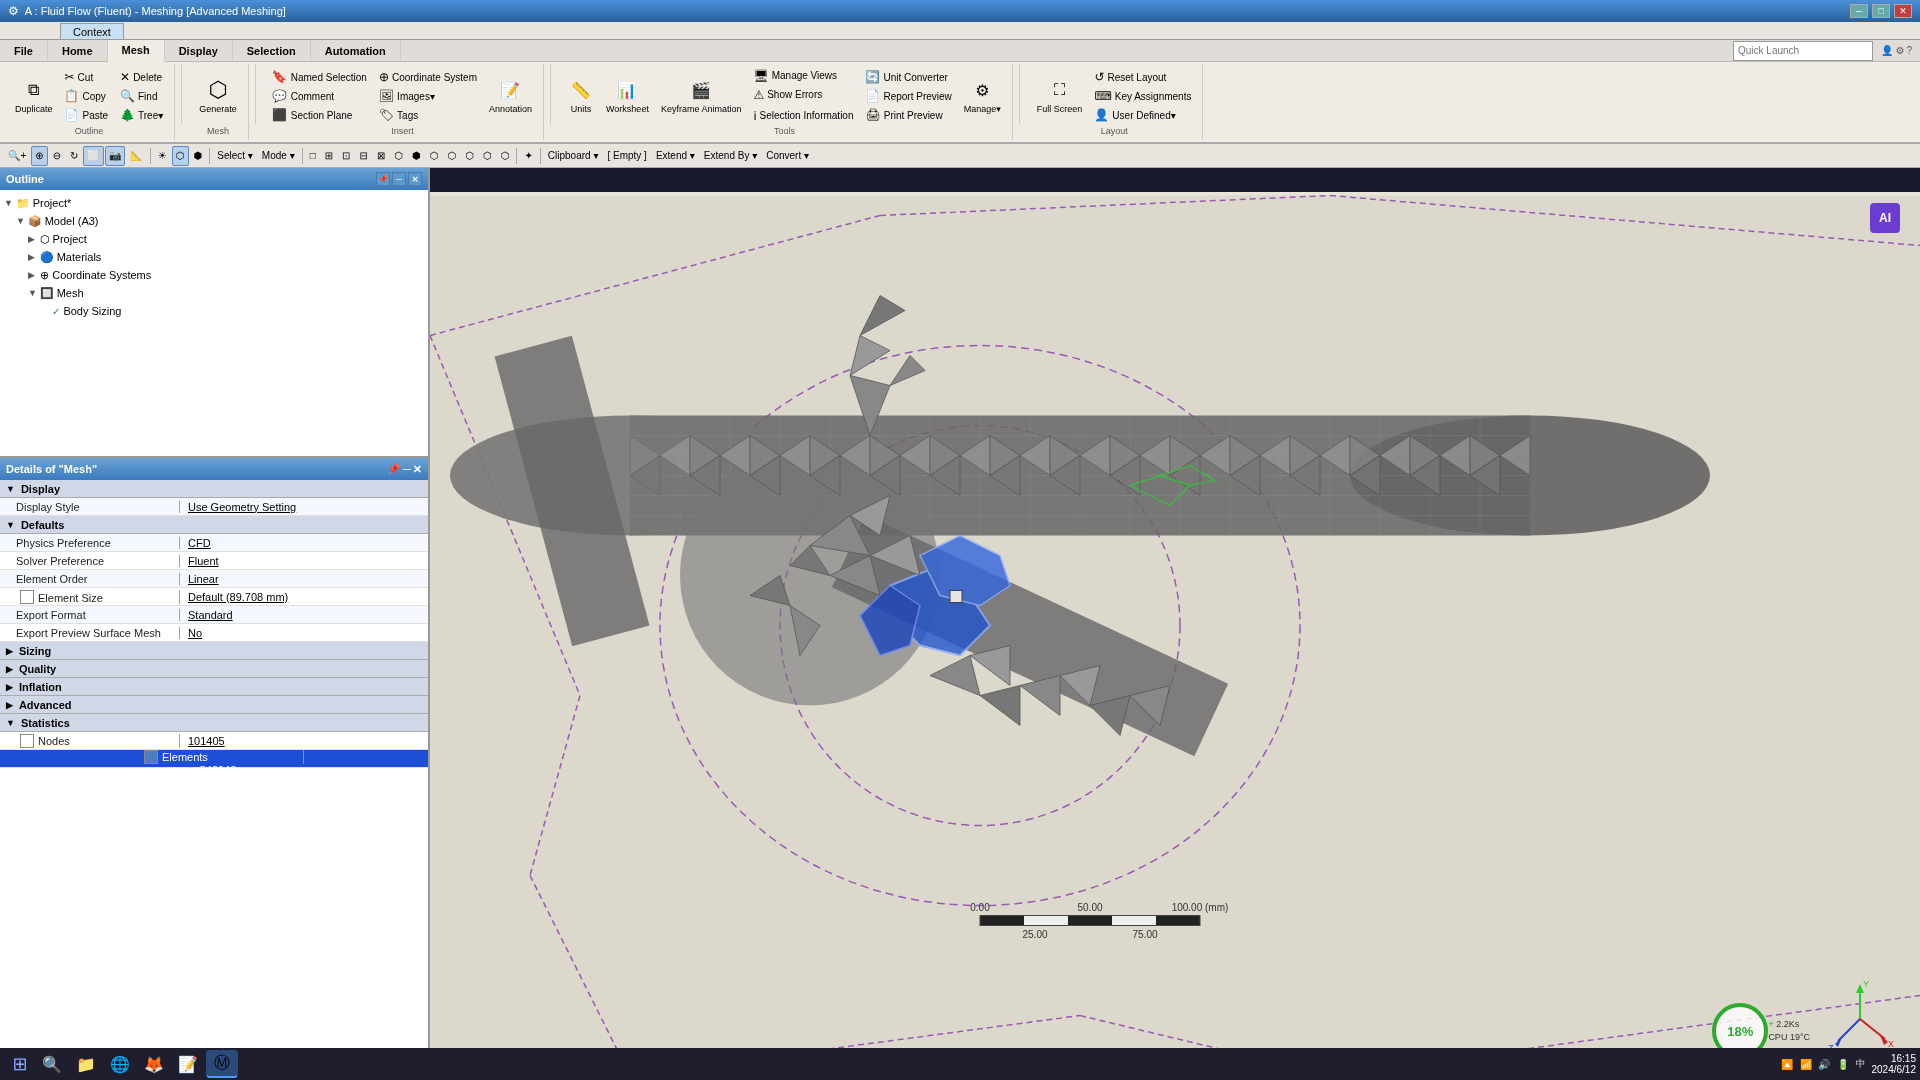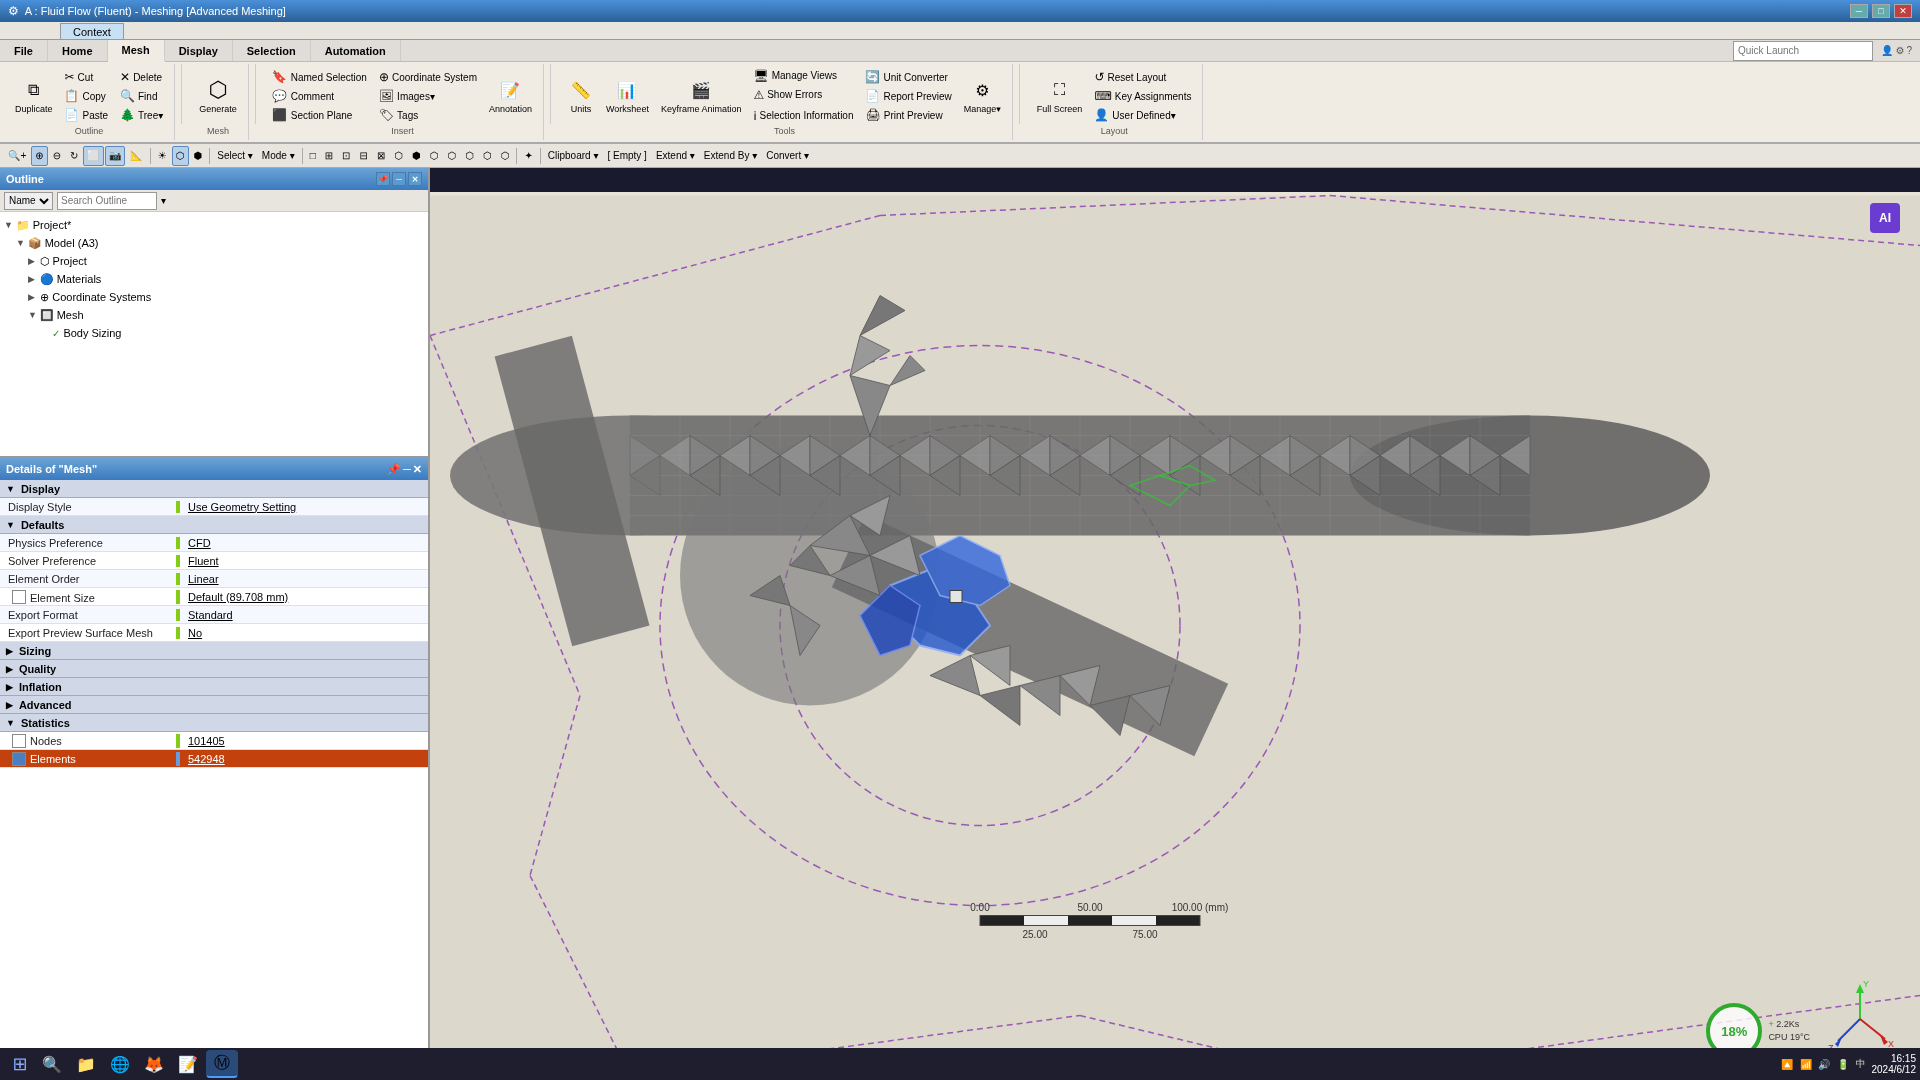--- a/index.html
+++ b/index.html
@@ -259,31 +259,31 @@
       height: 18px;
       display: flex;
       align-items: center;
       border-bottom: 1px solid #e0e0e0;
       font-size: 11px;
     }
     .details-row:nth-child(even) { background: #f5f8ff; }
     .details-row .dr-label {
       width: 180px;
       min-width: 180px;
-      padding-left: 8px;
+      padding-left: 16px;
       color: #222;
-      border-right: 4px solid #84cc16;
+      border-right: 1px solid #84cc16;
     }
     .details-row .dr-value {
       flex: 1;
       padding-left: 8px;
       color: #000;
       text-decoration: underline;
     }
-    .details-row.highlighted { background: #c2410c; color: white; }
+    .details-row.highlighted { background: #1d4ed8; color: white; flex-direction: column; }
     .details-row.highlighted .dr-label { color: white; border-right-color: #6a9bdf; }
     .details-row.highlighted .dr-value { color: white; }
     .details-row .checkbox { width: 14px; height: 14px; border: 1px solid #888; margin-right: 4px; background: white; display: inline-block; }
     .details-row .checkbox.checked { background: #4a80c0; }
 
     
     #viewport {
       flex: 1;
       background: #1a1a2e;
       position: relative;
@@ -337,21 +337,20 @@
       color: white; font-size: 12px; font-weight: bold;
     }
 
     
     #cpu-monitor {
       position: absolute;
       bottom: 20px;
       right: 110px;
       display: flex;
       align-items: center;
-      gap: 6px;
     }
     #cpu-ring {
       width: 56px; height: 56px;
       border-radius: 50%;
       border: 4px solid #2eaa2e;
       display: flex; align-items: center; justify-content: center;
       font-size: 13px; font-weight: bold; color: #2eaa2e;
       background: rgba(255,255,255,0.8);
     }
     #cpu-stats {
@@ -669,27 +668,20 @@
   <div id="left-panel">
 
     <div id="outline-panel">
       <div id="outline-header">
         <span>Outline</span>
         <div class="header-controls">
           <div class="hc-btn">📌</div>
           <div class="hc-btn">─</div>
           <div class="hc-btn">✕</div>
         </div>
-      </div>
-      <div id="outline-toolbar">
-        <select>
-          <option>Name</option>
-        </select>
-        <input type="text" placeholder="Search Outline" style="">
-        <span style="font-size:10px; cursor:pointer;">▾</span>
       </div>
       <div id="outline-tree">
 
         <div class="tree-item">
           <span class="tree-expand">▼</span>
           <span style="font-size:11px; margin-right:3px;">📁</span>
           <span>Project*</span>
         </div>
 
         <div class="tree-item">

